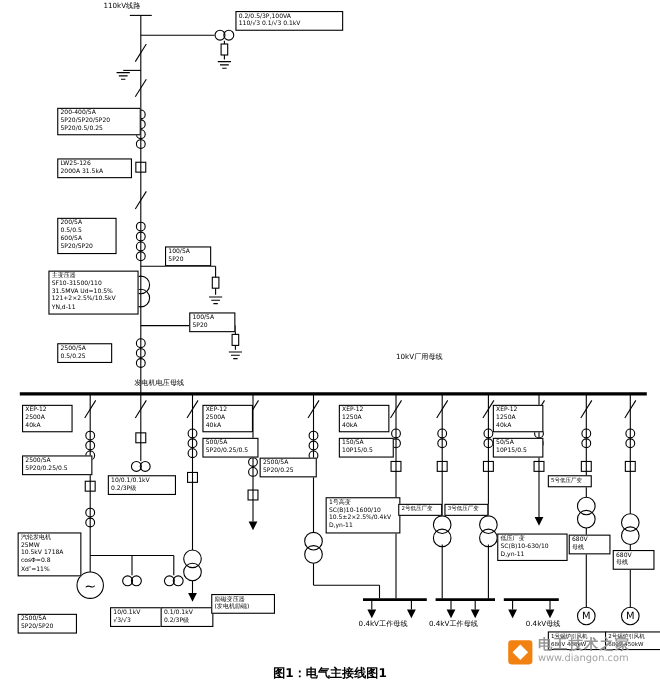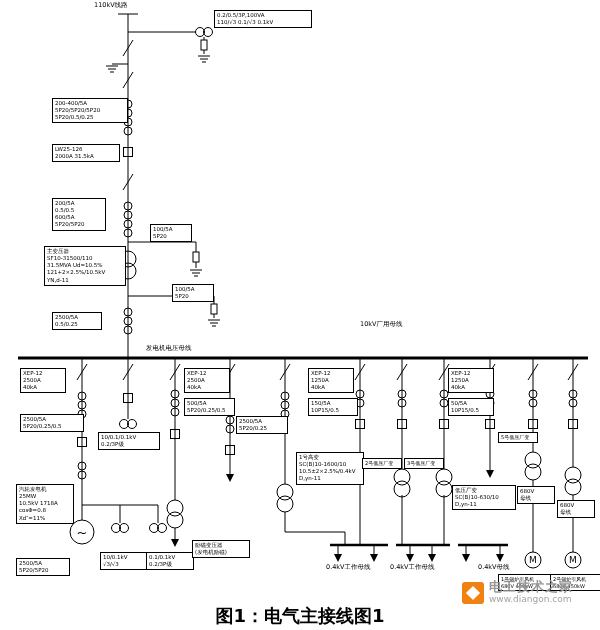--- a/index.html
+++ b/index.html
@@ -4,21 +4,21 @@
 <style>
   html,body{margin:0;padding:0;background:#fff}
   #stage{position:relative;width:600px;height:630px;background:#fff;overflow:hidden;
          font-family:"DejaVu Sans","Liberation Sans",sans-serif;color:#000}
   #wiring{position:absolute;left:0;top:0;z-index:1}
   .box{position:absolute;border:1px solid #000;background:#fff;padding:1px 2px;
        font-size:5.5px;line-height:1.3;white-space:pre-line;z-index:2}
   .lbl{position:absolute;font-size:6.5px;line-height:1.2;white-space:pre-line;z-index:2}
   .f5{font-size:5px}
   #caption{position:absolute;left:0;right:0;top:604px;text-align:center;
-           font-size:18px;font-weight:bold;z-index:3}
+           font-size:11px;font-weight:bold;z-index:3}
   #watermark{position:absolute;left:462px;top:580px;display:flex;gap:5px;align-items:flex-end;
              z-index:4;opacity:.93}
   .wm-logo{width:22px;height:22px;background:#f07800;border-radius:3px;position:relative;flex:0 0 auto}
   .wm-logo::after{content:"";position:absolute;left:6px;top:6px;width:10px;height:10px;
                   background:#fff;transform:rotate(45deg)}
   .wm-name{font-size:13px;font-weight:bold;color:#8f8f8f;letter-spacing:1px;line-height:1.1}
   .wm-url{font-size:9px;color:#9b9b9b}
 </style>
 </head>
 <body>
@@ -240,21 +240,21 @@
       <line x1="432" y1="545" x2="432" y2="554"></line>
         <use href="#arr" x="432" y="556"></use>
       <line x1="466" y1="545" x2="466" y2="554"></line>
         <use href="#arr" x="466" y="556"></use>
       <line x1="500" y1="545" x2="500" y2="554"></line>
         <use href="#arr" x="500" y="556"></use>
     </g>
   </svg>
 
   <div class="lbl" style="left:94px;top:2px;width:60px">110kV线路</div>
-  <div class="lbl" style="left:146px;top:345px;width:84px">发电机电压母线</div>
+  <div class="lbl" style="left:122px;top:345px;width:84px">发电机电压母线</div>
   <div class="lbl" style="left:360px;top:321px;width:72px">10kV厂用母线</div>
   <div class="lbl" style="left:326px;top:564px;width:64px">0.4kV工作母线</div>
   <div class="lbl" style="left:390px;top:564px;width:64px">0.4kV工作母线</div>
   <div class="lbl" style="left:478px;top:564px;width:48px">0.4kV母线</div>
 
   <div class="box" style="left:52px;top:98px;width:70px">200-400/5A
 5P20/5P20/5P20
 5P20/0.5/0.25</div>
   <div class="box" style="left:52px;top:144px;width:62px">LW25-126
 2000A 31.5kA</div>

